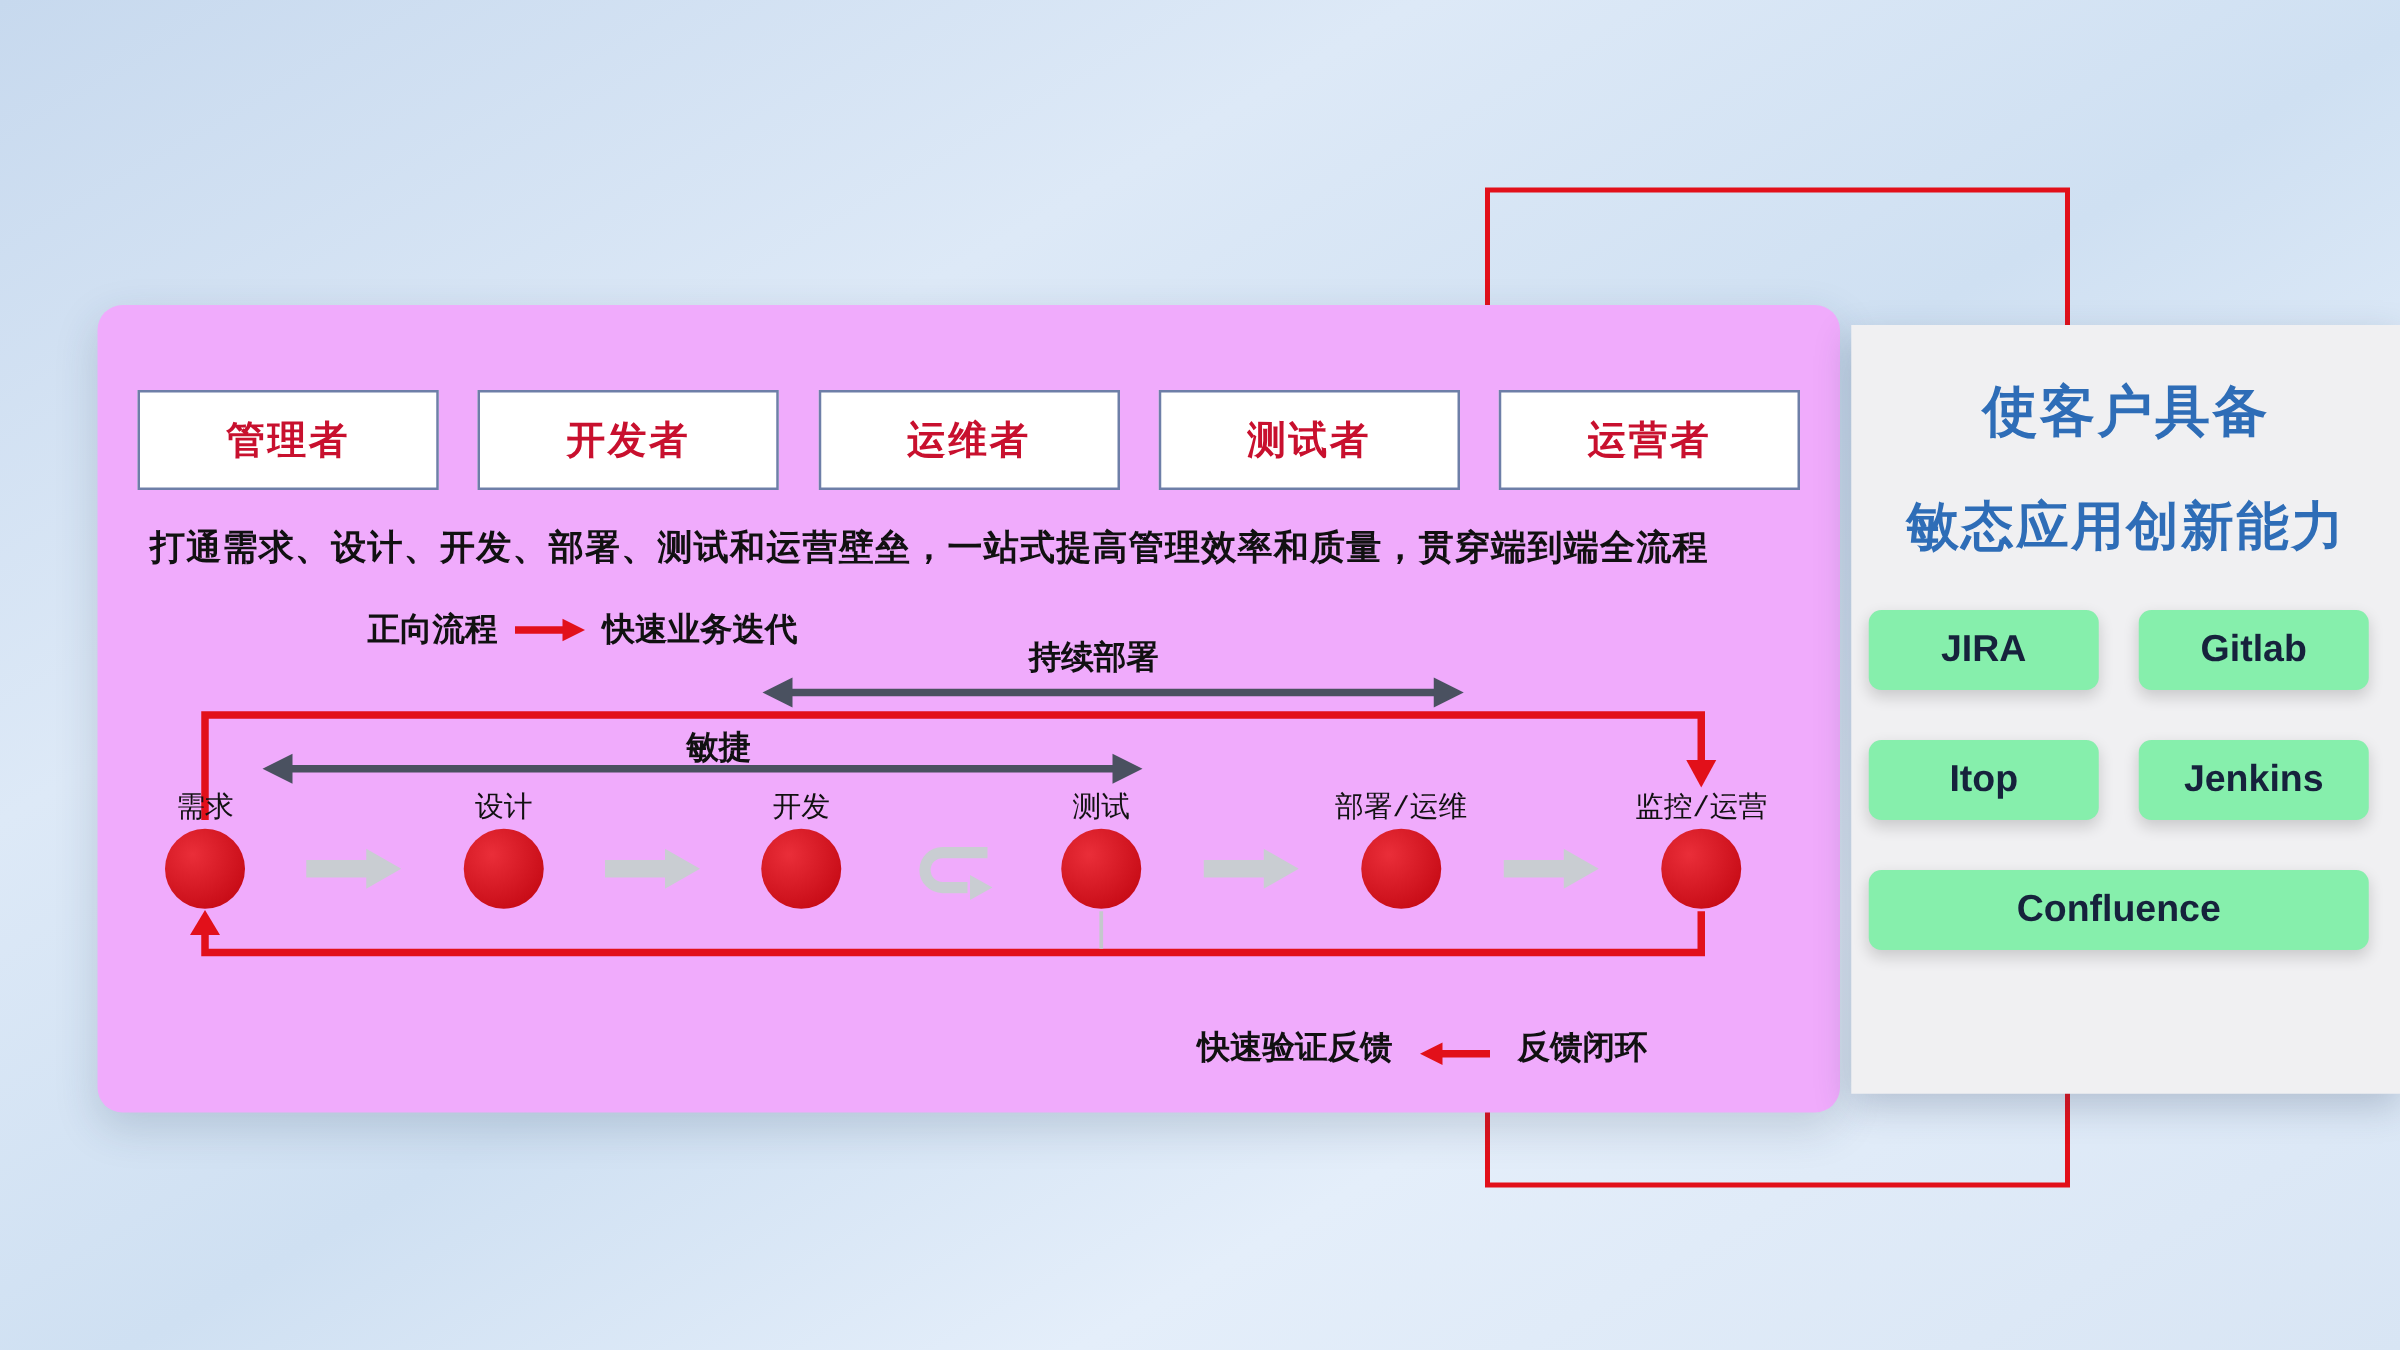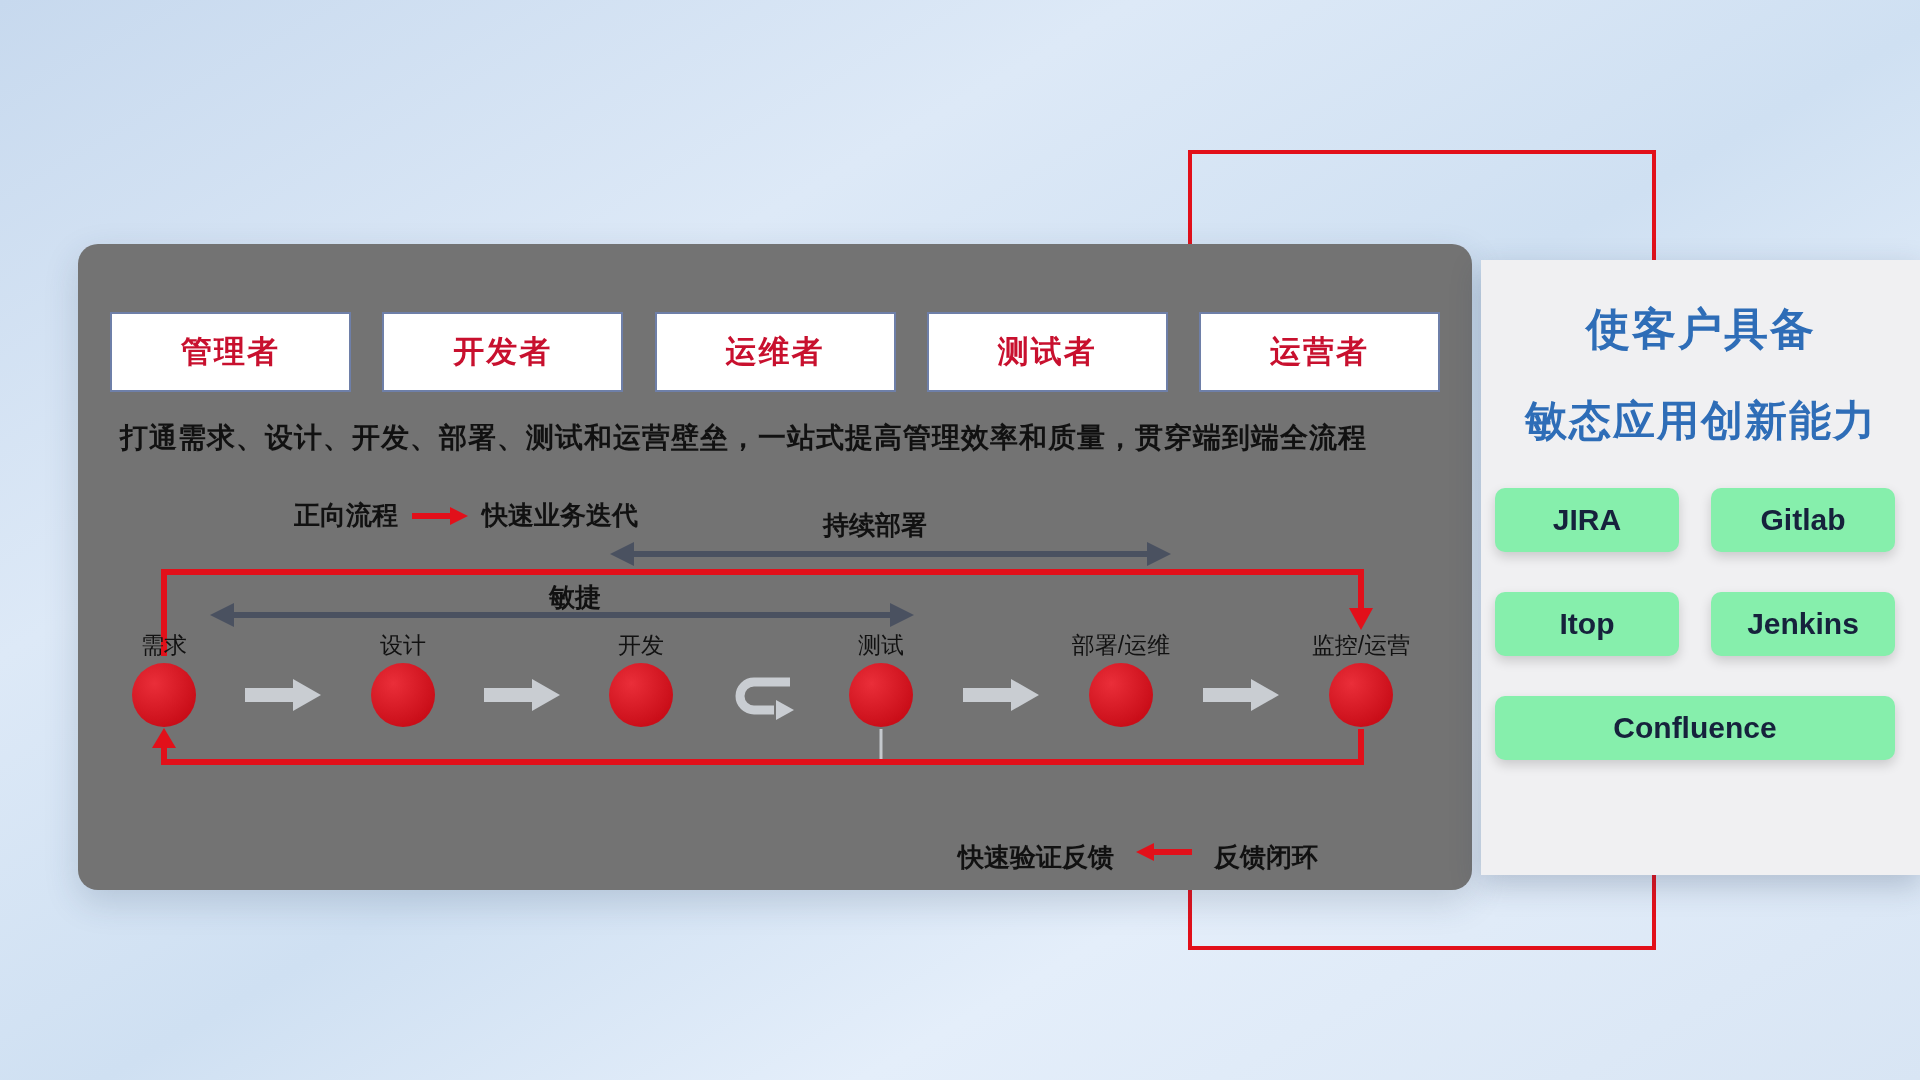--- a/index.html
+++ b/index.html
@@ -12,44 +12,45 @@
 
   
   .red-outline{
     position:absolute;left:1188px;top:150px;width:468px;height:800px;
     border:4px solid #e2101a;z-index:1;box-sizing:border-box;
   }
 
   
   .card{
     position:absolute;left:78px;top:244px;width:1394px;height:646px;
-    background:#737373;border-radius:20px;z-index:2;
+    background:#f0abfc;border-radius:20px;z-index:2;
     box-shadow:0 12px 34px rgba(40,60,90,.18);
+    font-family:Liberation Mono, monospace;
   }
 
   .roles{position:absolute;left:0;top:68px;width:100%;display:flex;
     justify-content:space-between;padding:0 32px;box-sizing:border-box;}
   .role-box{
     width:241px;height:80px;box-sizing:border-box;border:2px solid #6e7fa8;
     display:flex;align-items:center;justify-content:center;background:#fff;
   }
   .role-box span{color:#c8102e;font-size:31px;font-weight:bold;letter-spacing:2px;}
 
   .tagline{
     position:absolute;left:42px;top:175px;width:1330px;
     font-size:28px;font-weight:bold;color:#111;white-space:nowrap;letter-spacing:1px;
   }
 
   .legend-forward{
     position:absolute;left:216px;top:242px;display:flex;align-items:center;gap:14px;
-    font-size:26px;font-weight:bold;color:#111;margin-top:12px;
+    font-size:26px;font-weight:bold;color:#111;
   }
   .legend-feedback{
-    position:absolute;left:880px;top:576px;display:flex;align-items:flex-start;gap:22px;
-    font-size:26px;font-weight:bold;color:#111;margin-top:20px;
+    position:absolute;left:880px;top:576px;display:flex;align-items:flex-end;gap:22px;
+    font-size:26px;font-weight:bold;color:#111;
   }
 
   .flow-svg{position:absolute;left:0;top:0;width:1394px;height:646px;}
 
   .span-label{position:absolute;width:220px;text-align:center;
     font-size:26px;font-weight:600;color:#111;}
   .span-label.deploy{left:687px;top:264px;}
   .span-label.agile{left:387px;top:336px;}
 
   .step-label{position:absolute;width:200px;top:386px;text-align:center;

